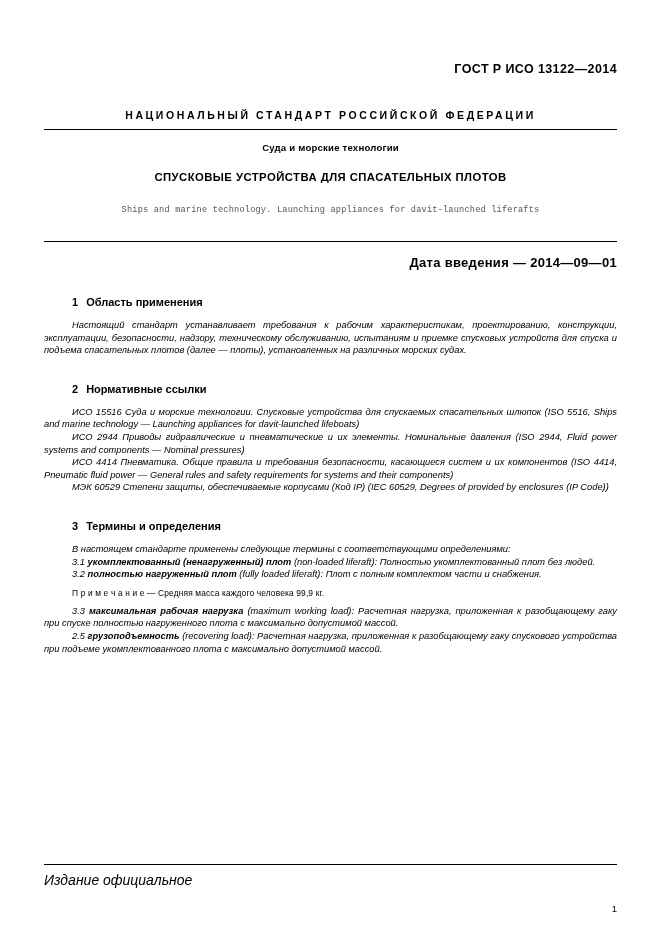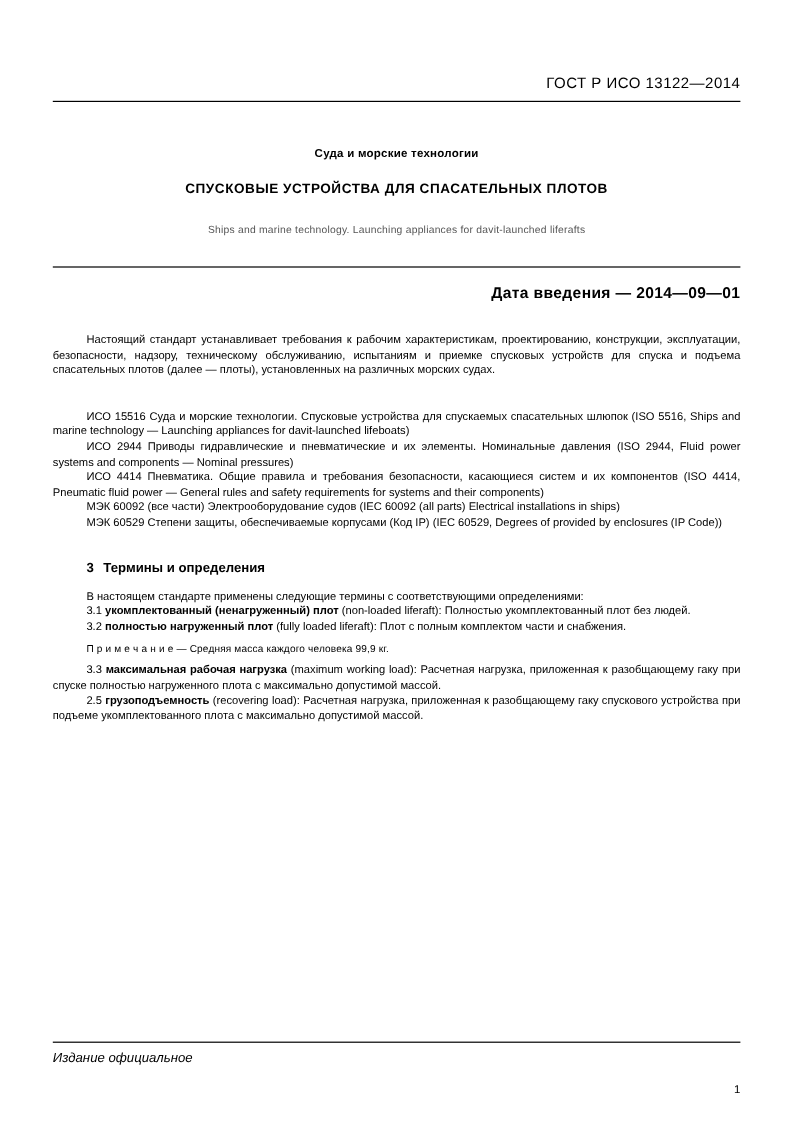--- a/index.html
+++ b/index.html
@@ -19,55 +19,56 @@
     position: absolute;
     left: 0; top: 0;
     width: 661px;
     height: 936px;
     box-sizing: border-box;
     padding: 0 44px;
   }
   .std-number {
     text-align: right;
     font-size: 12.5px;
-    font-weight: normal;
+    font-weight: bold;
     letter-spacing: 0.4px;
     margin-top: 62px;
   }
   .national-standard {
     text-align: center;
     font-size: 10.5px;
     font-weight: bold;
     letter-spacing: 2.6px;
     margin-top: 33px;
   }
   .rule-top {
     border-bottom: 1.1px solid #000;
     margin-top: 8px;
   }
   .title-group {
     text-align: center;
-    margin-top: 38px;
+    margin-top: 12px;
   }
   .title-sub {
     font-size: 9.6px;
     font-weight: bold;
     letter-spacing: 0.2px;
   }
   .title-main {
     font-size: 11.3px;
     font-weight: bold;
     letter-spacing: 0.45px;
     margin-top: 18px;
   }
   .title-en {
     font-size: 8.6px;
     color: #555;
     margin-top: 22px;
     letter-spacing: 0.2px;
+    font-family: Liberation Mono, monospace;
   }
   .rule-bottom {
     border-bottom: 1.1px solid #000;
     margin-top: 26px;
   }
   .date-line {
     text-align: right;
     font-size: 13px;
     font-weight: bold;
     letter-spacing: 0.3px;
@@ -85,20 +86,21 @@
   .section-h .num {
     margin-right: 8px;
   }
   p.body {
     font-size: 9.3px;
     line-height: 12.6px;
     margin: 0;
     text-align: justify;
     text-indent: 28px;
     hyphens: manual;
+    font-style: italic;
   }
   p.note {
     font-size: 8.4px;
     line-height: 12px;
     margin: 6px 0 6px 0;
     text-indent: 28px;
     letter-spacing: 0.15px;
   }
   b { font-weight: bold; }
   .s2 p.body { margin-bottom: 0px; }
@@ -106,59 +108,65 @@
     position: absolute;
     left: 44px;
     right: 44px;
     bottom: 48px;
   }
   .footer-rule {
     border-bottom: 0.9px solid #000;
     margin-bottom: 7px;
   }
   .footer-text {
-    font-size: 11px;
+    font-size: 14px;
     font-style: italic;
   }
   .page-num {
     position: absolute;
     right: 44px;
     bottom: 22px;
     font-size: 9.5px;
   }
 </style>
 </head>
 <body>
 
 <div class="page">
 
   <div class="std-number">ГОСТ Р ИСО 13122—2014</div>
 
+  <div class="national-standard">НАЦИОНАЛЬНЫЙ СТАНДАРТ РОССИЙСКОЙ ФЕДЕРАЦИИ</div>
 
   <div class="rule-top"></div>
 
   <div class="title-group">
     <div class="title-sub">Суда и морские технологии</div>
     <div class="title-main">СПУСКОВЫЕ УСТРОЙСТВА ДЛЯ СПАСАТЕЛЬНЫХ ПЛОТОВ</div>
     <div class="title-en">Ships and marine technology. Launching appliances for davit-launched liferafts</div>
   </div>
 
   <div class="rule-bottom"></div>
 
   <div class="date-line">Дата введения — 2014—09—01</div>
 
   <div class="section">
+    <div class="section-h">
+      <span class="num">1</span><span>Область применения</span>
+    </div>
     <p class="body">Настоящий стандарт устанавливает требования к рабочим характеристикам, проектированию, конструкции, эксплуатации, безопасности, надзору, техническому обслуживанию, испытаниям и приемке спусковых устройств для спуска и подъема спасательных плотов (далее — плоты), установленных на различных морских судах.</p>
   </div>
 
   <div class="section s2">
+    <div class="section-h">
+      <span class="num">2</span><span>Нормативные ссылки</span>
+    </div>
     <p class="body">ИСО 15516 Суда и морские технологии. Спусковые устройства для спускаемых спасательных шлюпок (ISO 5516, Ships and marine technology — Launching appliances for davit-launched lifeboats)</p>
     <p class="body">ИСО 2944 Приводы гидравлические и пневматические и их элементы. Номинальные давления (ISO 2944, Fluid power systems and components — Nominal pressures)</p>
     <p class="body">ИСО 4414 Пневматика. Общие правила и требования безопасности, касающиеся систем и их компонентов (ISO 4414, Pneumatic fluid power — General rules and safety requirements for systems and their components)</p>
-    <p class="body">МЭК 60092 (все части) Электрооборудование судов (IEC 60092 (all parts) Electrical installations in ships)</p>
     <p class="body">МЭК 60529 Степени защиты, обеспечиваемые корпусами (Код IP) (IEC 60529, Degrees of provided by enclosures (IP Code))</p>
   </div>
 
   <div class="section">
     <div class="section-h">
       <span class="num">3</span><span>Термины и определения</span>
     </div>
     <p class="body">В настоящем стандарте применены следующие термины с соответствующими определениями:</p>
 
     <p class="body"><span>3.1</span>&nbsp;<b>укомплектованный (ненагруженный) плот</b> <span>(non-loaded liferaft): Полностью укомплектованный плот без людей.</span></p>

